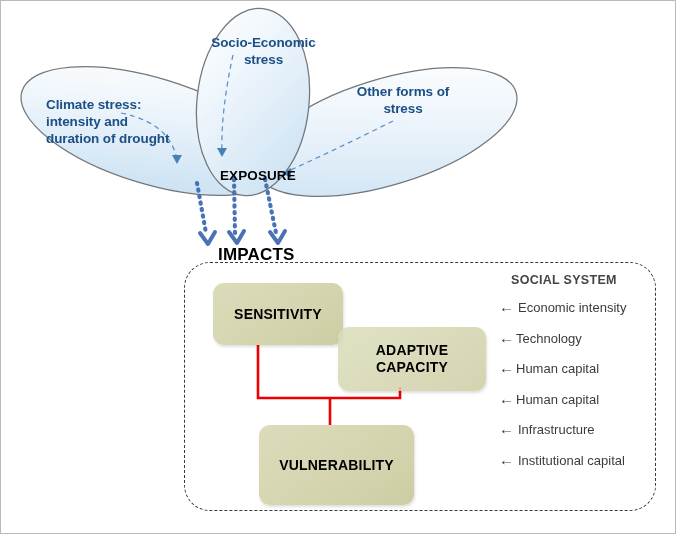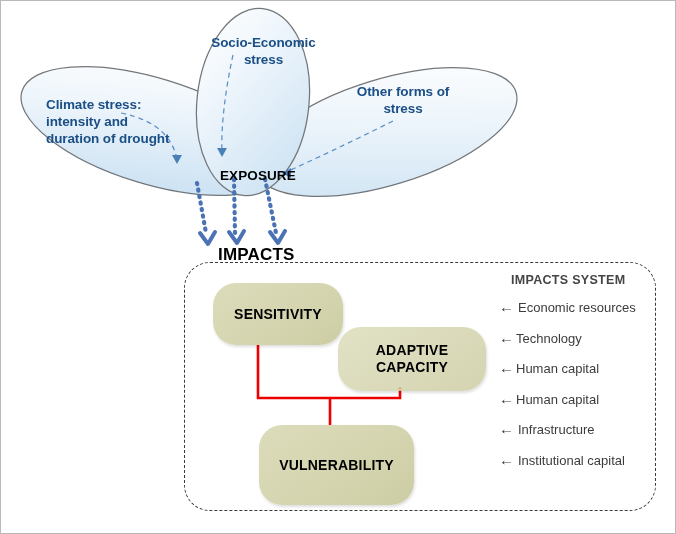--- a/index.html
+++ b/index.html
@@ -30,21 +30,21 @@
     left:217px;top:244px;color:#000;font-weight:bold;font-size:17px;
     letter-spacing:0.2px;
   }
   
   #social-box{
     position:absolute;left:183px;top:261px;width:472px;height:249px;
     border:1.6px dashed #3a3a3a;border-radius:26px;box-sizing:border-box;
   }
   
   .kbox{
-    position:absolute;box-sizing:border-box;border-radius:23px;
+    position:absolute;box-sizing:border-box;border-radius:11px;
     display:flex;align-items:center;justify-content:center;
     text-align:center;color:#000;font-weight:bold;font-size:14px;
     line-height:17px;letter-spacing:0.2px;
   }
   #box-sensitivity{
     left:212px;top:282px;width:130px;height:62px;
     background:linear-gradient(145deg,#dcdcbb 0%,#d6d6b2 45%,#cdcda4 100%);
     box-shadow:1px 2px 3px rgba(0,0,0,0.13);
   }
   #box-adaptive{
@@ -152,25 +152,25 @@
     <path d="M329,451 l-6.5,-13 l13,0 z" fill="#ee0000"></path>
   </svg>
 
   <div class="kbox" id="box-sensitivity">SENSITIVITY</div>
 
   <div class="kbox" id="box-adaptive" style="white-space:pre-line;margin-left:12px;">ADAPTIVE
 CAPACITY</div>
 
   <div class="kbox" id="box-vulnerability">VULNERABILITY</div>
 
-  <div id="ss-head">IMPACTS SYSTEM</div>
+  <div id="ss-head">SOCIAL SYSTEM</div>
 
   <div id="ss-list">
     <div class="ss-item">
-      <span class="ss-arrow wide">←</span><span>Economic resources</span>
+      <span class="ss-arrow wide">←</span><span>Economic intensity</span>
     </div>
     <div class="ss-item">
       <span class="ss-arrow">←</span><span>Technology</span>
     </div>
     <div class="ss-item">
       <span class="ss-arrow">←</span><span>Human capital</span>
     </div>
     <div class="ss-item">
       <span class="ss-arrow">←</span><span>Human capital</span>
     </div>

